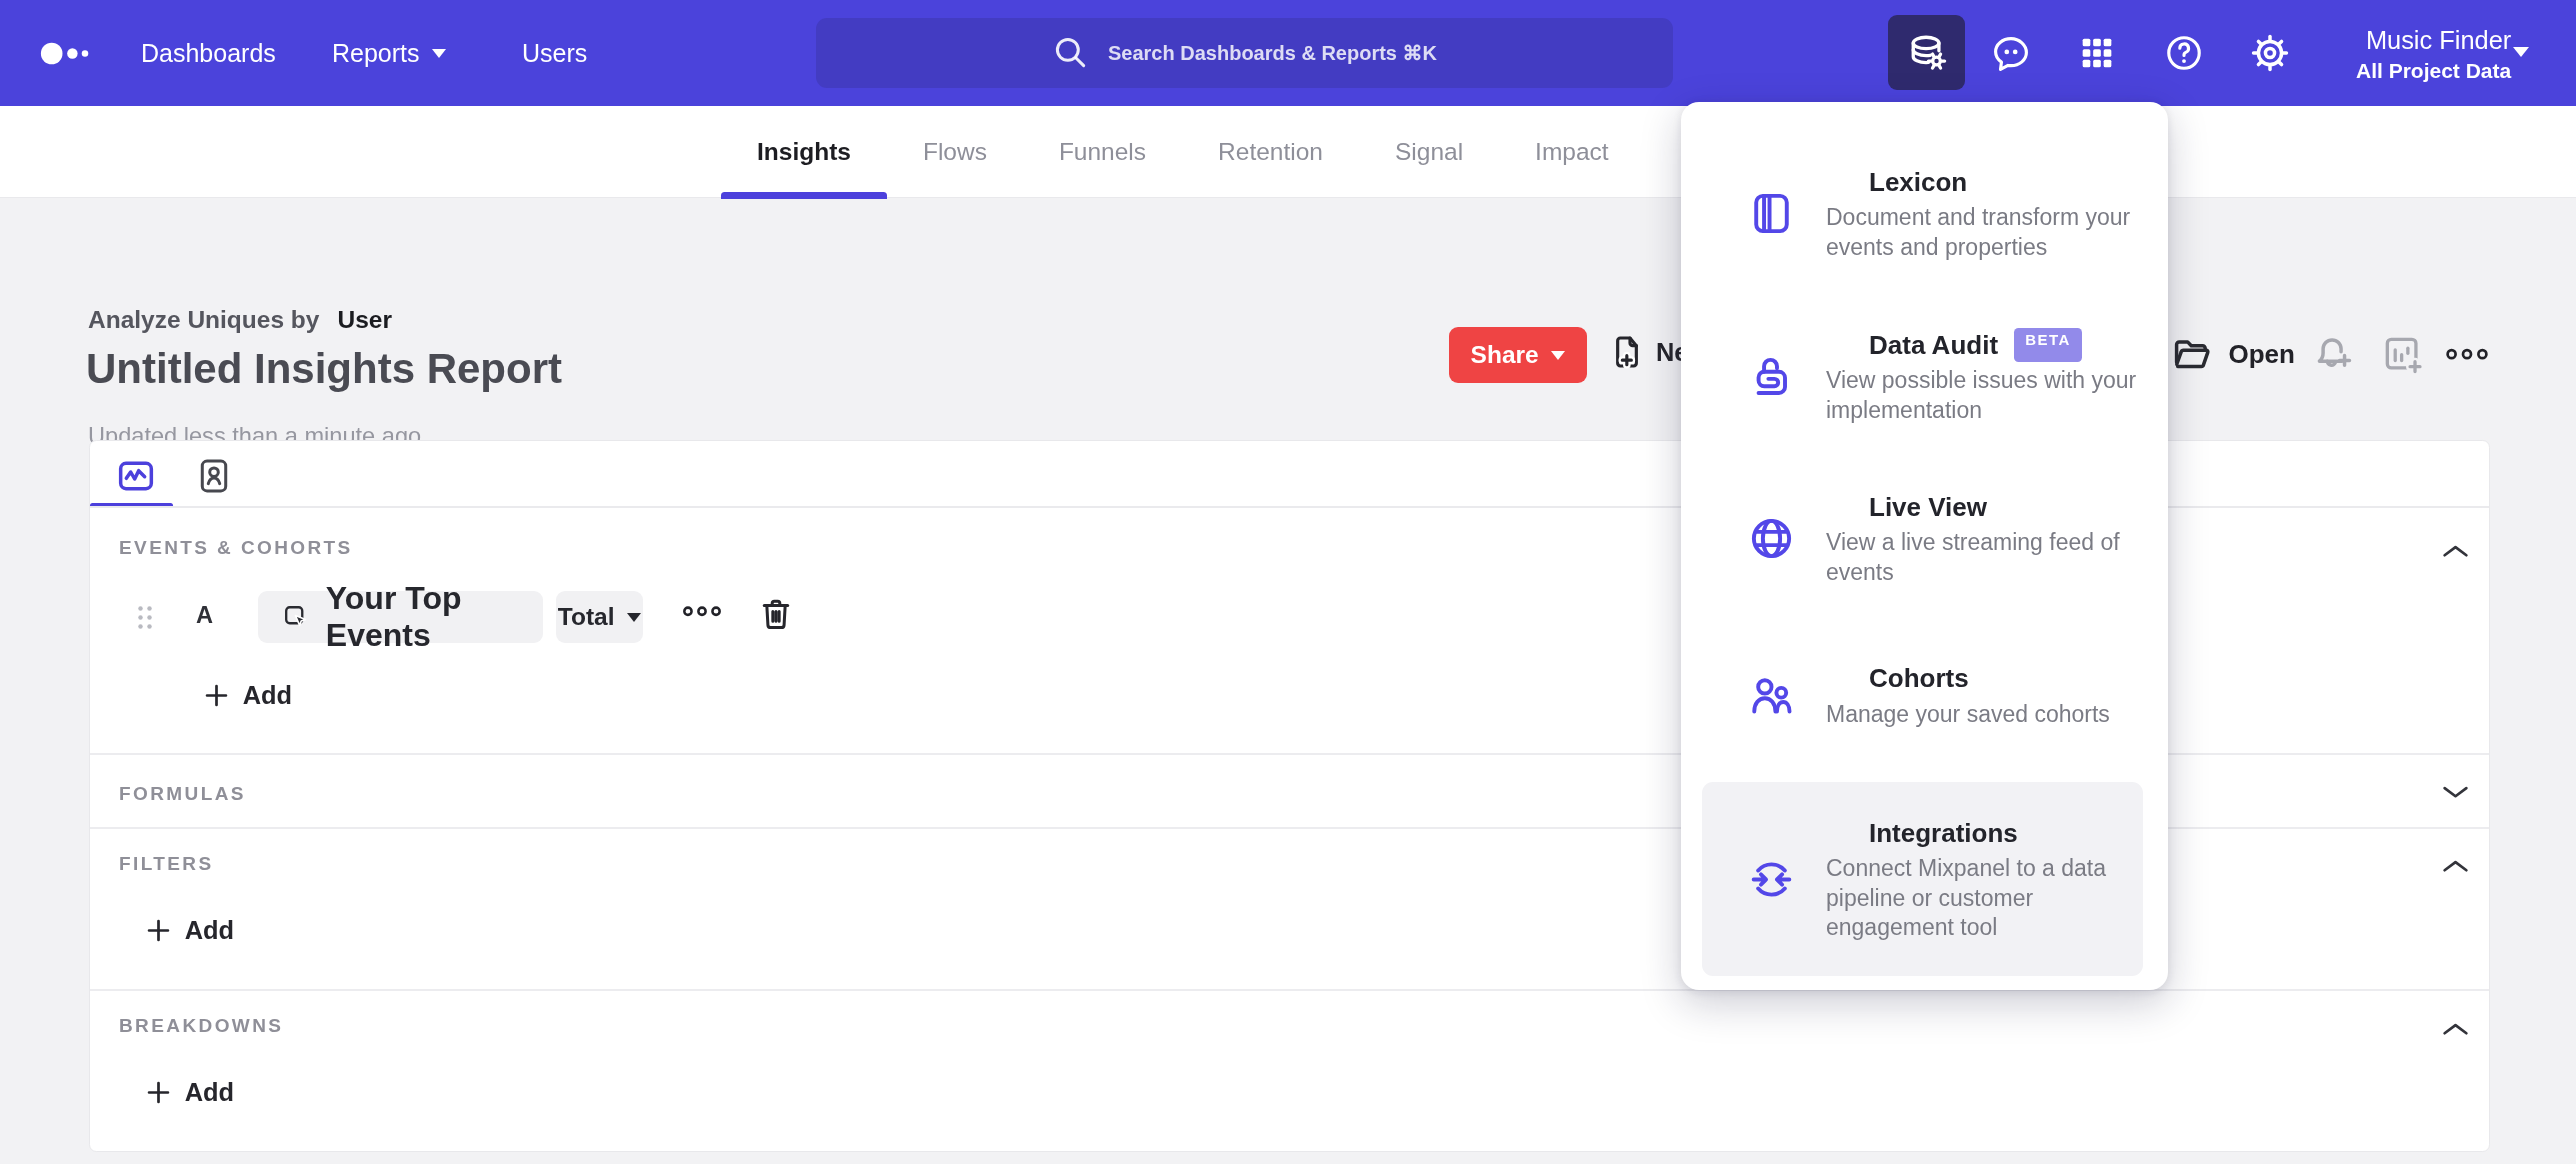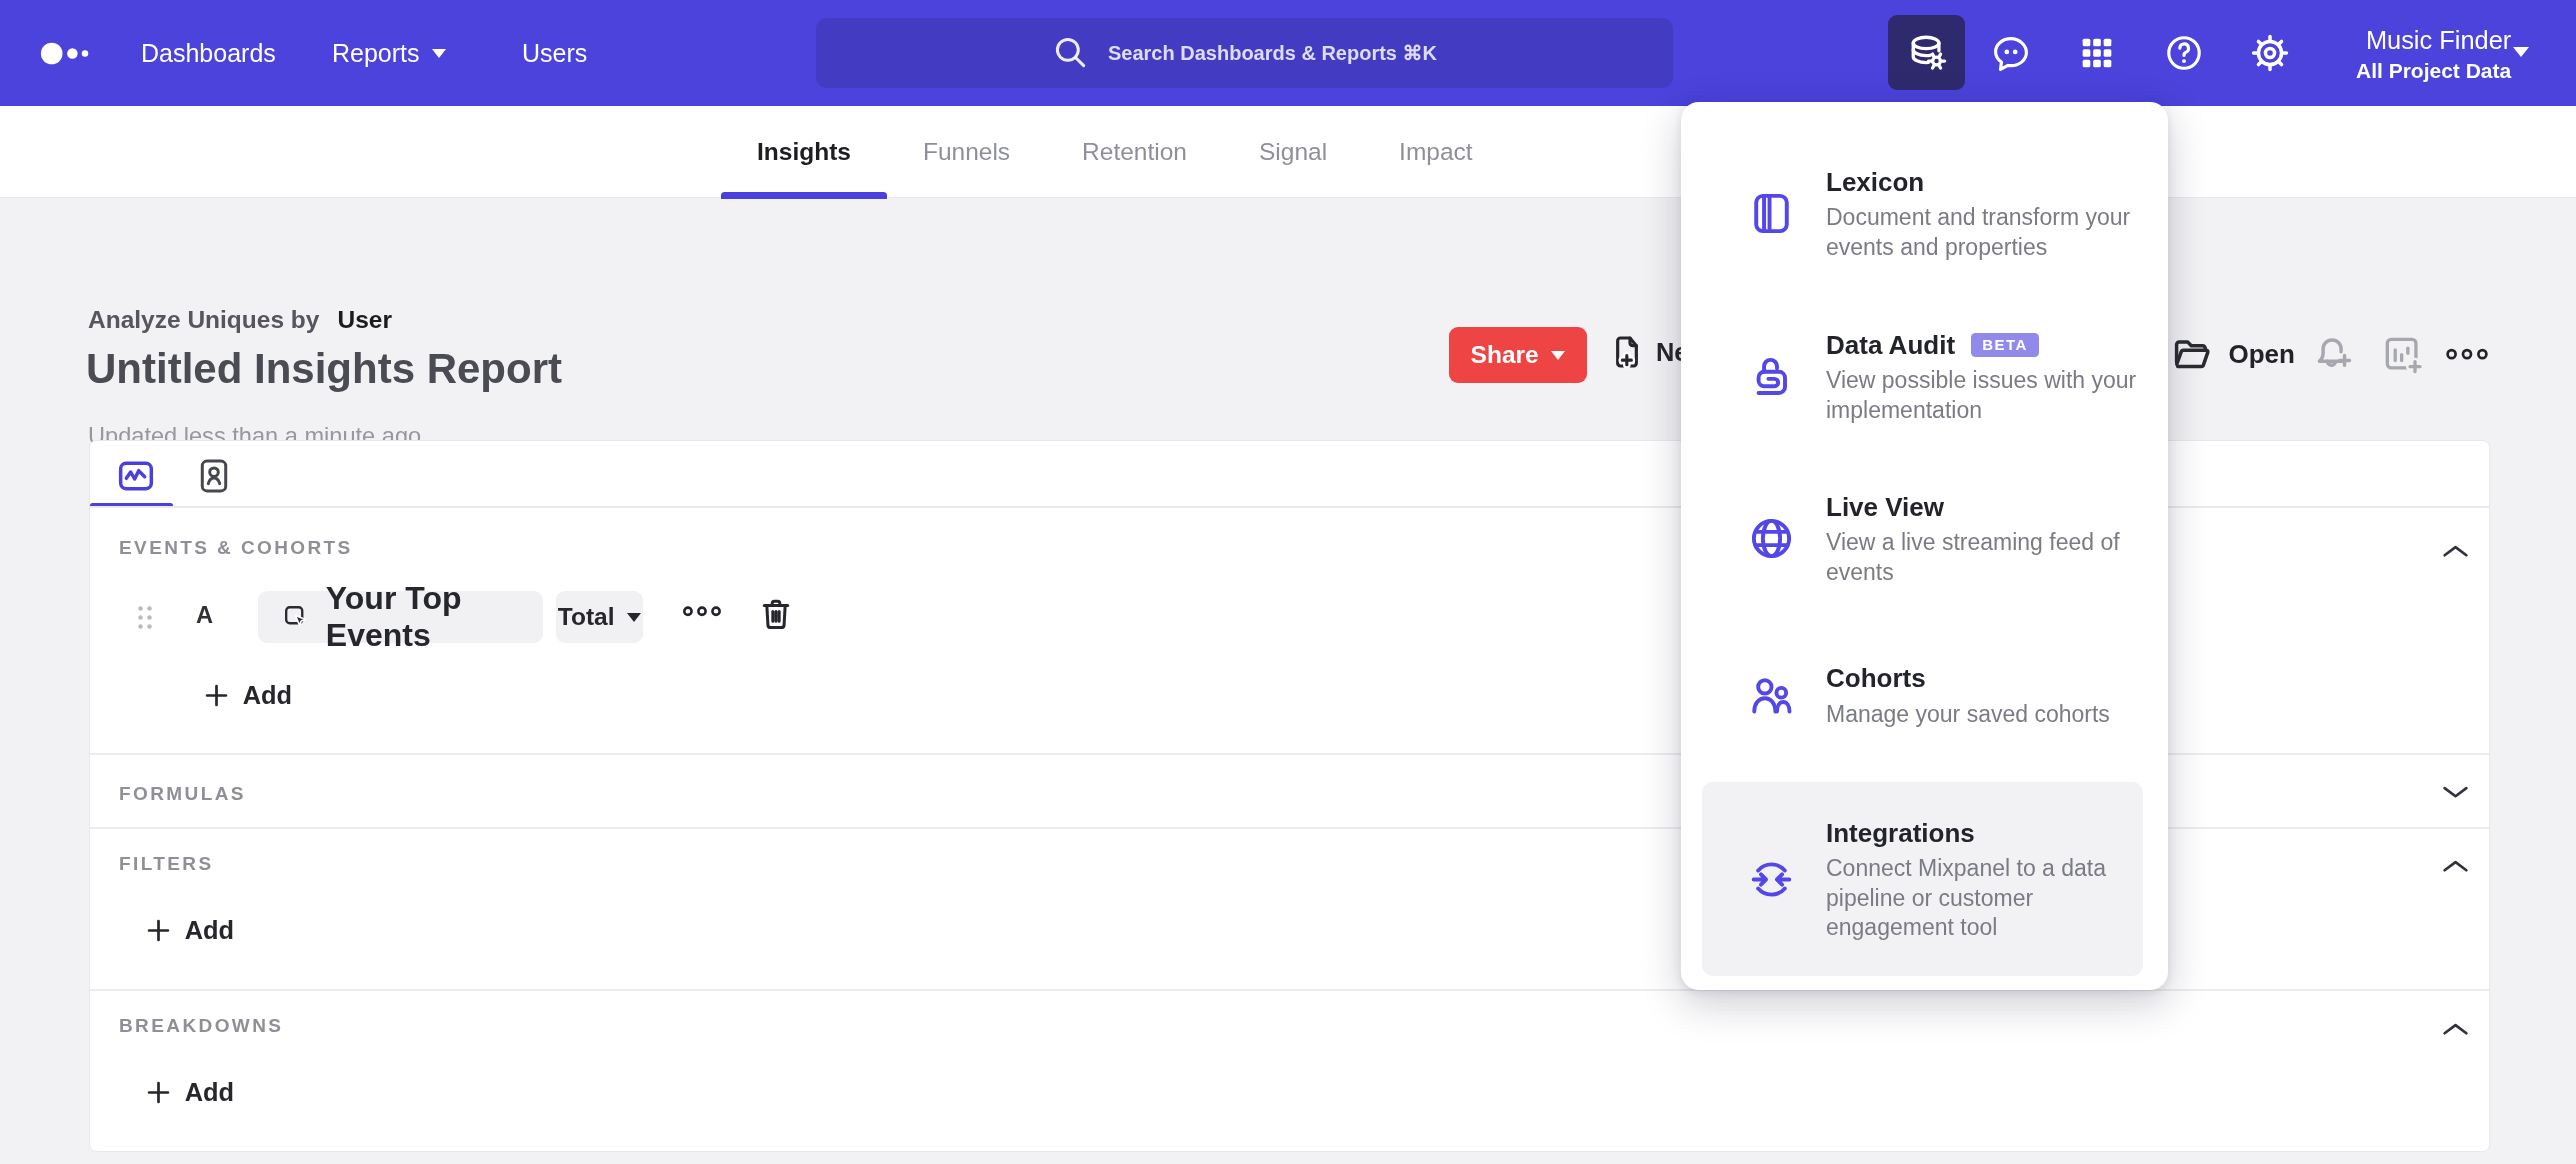--- a/index.html
+++ b/index.html
@@ -62,21 +62,21 @@
   .row-letter{position:absolute;left:106px;top:161px;font-size:23.6px;font-weight:700;color:#303138;}
   .add-btn{position:absolute;display:flex;align-items:center;gap:12.7px;color:#26262C;
     font-size:25.4px;font-weight:600;cursor:pointer;}
   
   .menu{position:absolute;left:1681px;top:102px;width:487px;height:888px;background:#fff;
     border-radius:18px;box-shadow:0 12.7px 40px rgba(25,25,60,.22),0 1.8px 9px rgba(25,25,60,.10);z-index:50;}
   .menu-item{position:absolute;left:21px;width:441px;display:flex;align-items:center;gap:31px;
     padding-left:46px;box-sizing:border-box;cursor:pointer;border-radius:11px;}
   .menu-item.hl{background:#F2F2F5;}
   .mi-icon{flex:0 0 47px;color:#5347E8;}
-  .mi-title{font-size:26px;font-weight:700;color:#23242B;line-height:34px;display:flex;align-items:center;gap:16.3px;}
+  .mi-title{font-size:26px;font-weight:700;color:#23242B;line-height:34px;display:flex;gap:16.3px;margin-left:43px;}
   .mi-desc{font-size:23px;color:#7A7B84;line-height:29.5px;margin-top:4.5px;width:317px;}
   .badge{background:#928AEA;color:#fff;font-size:15px;font-weight:700;letter-spacing:1.4px;
     padding:4.5px 11px;border-radius:4.5px;line-height:1;}
 </style>
 </head>
 <body>
 
 <div class="nav">
   <svg class="abs" style="left:40px;top:40px" width="54" height="27" viewBox="0 0 60 30">
     <circle cx="13" cy="15" r="12" fill="#fff"></circle>
@@ -163,20 +163,21 @@
   <div class="proj">
     <div class="p1">Music Finder</div>
     <div class="p2">All Project Data</div>
   </div>
   <span class="caret-down-w abs" style="left:2513px;top:47px"></span>
 </div>
 
 <div class="tabbar">
   <div class="tabs">
     <div class="tab active">Insights</div>
+    <div class="tab">Flows</div>
     <div class="tab">Funnels</div>
     <div class="tab">Retention</div>
     <div class="tab">Signal</div>
     <div class="tab">Impact</div>
   </div>
 </div>
 
 <div class="analyze">
   <span>Analyze Uniques by</span>
   <b>User</b>

